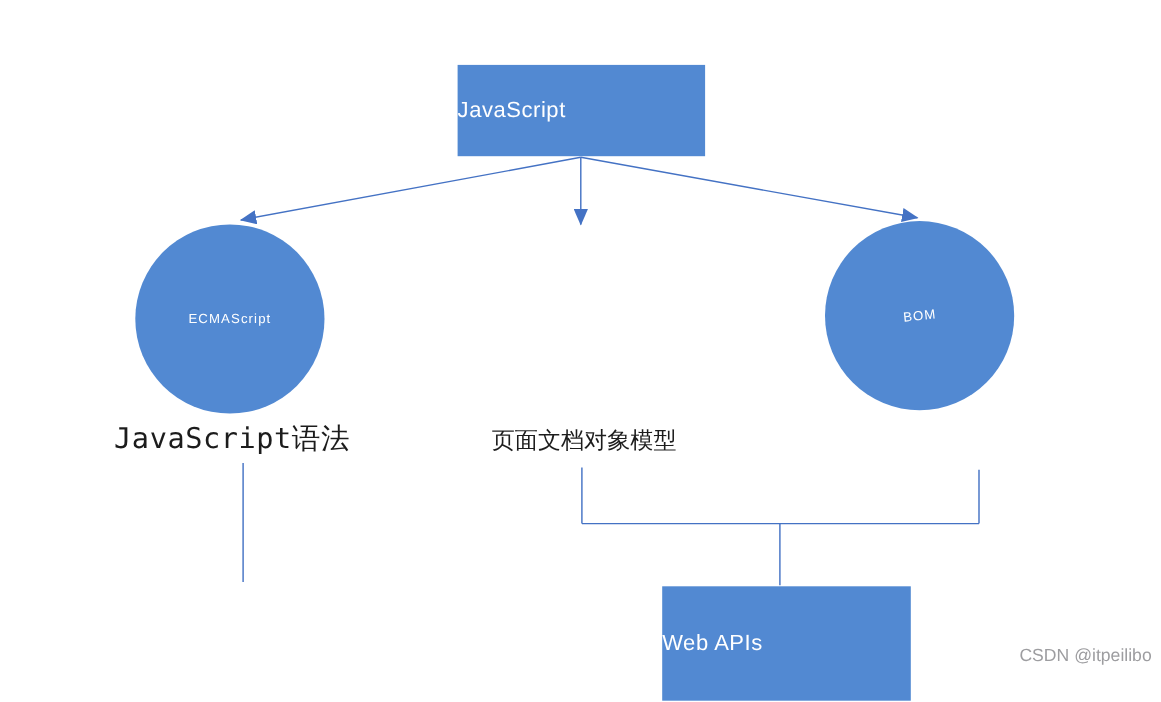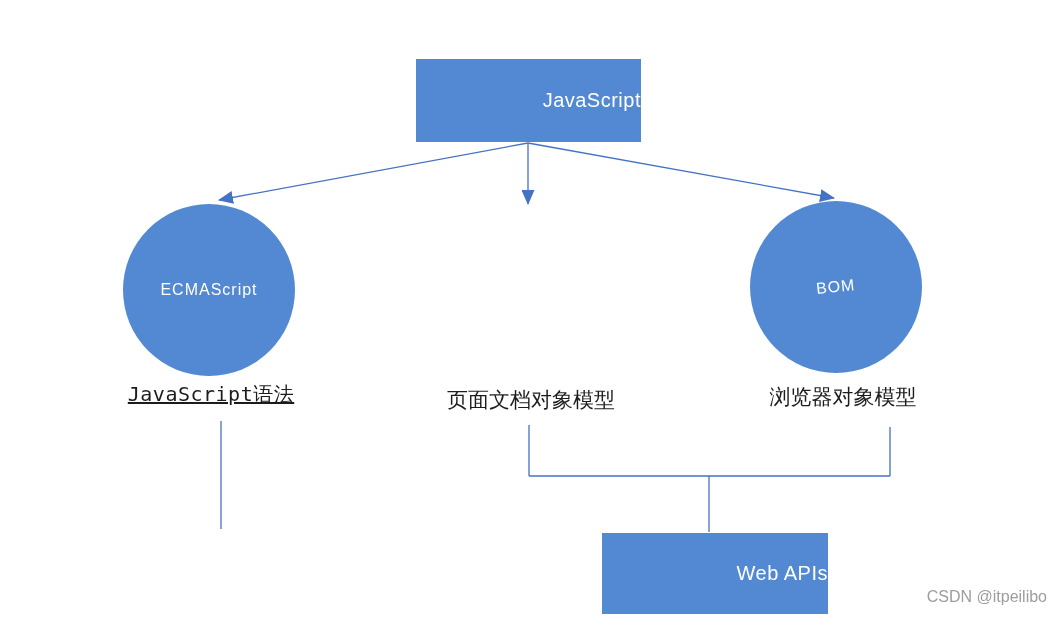--- a/index.html
+++ b/index.html
@@ -19,54 +19,53 @@
     overflow:hidden;
     font-family:"Liberation Sans", sans-serif;
   }
   .connector-layer{
     position:absolute;left:0;top:0;width:1055px;height:638px;
   }
   .node-box{
     position:absolute;
     background:var(--shape-fill);
     color:var(--text-on-shape);
-    display:flex;align-items:center;justify-content:flex-end;
+    display:flex;align-items:center;justify-content:flex-start;
     font-size:20px;
     letter-spacing:0.5px;
   }
   .box-javascript{left:416px;top:59px;width:225px;height:83px;}
   .box-js-basics{left:117px;top:530px;width:228px;height:83px;}
-  .box-web-apis{left:602px;top:533px;width:226px;height:81px;}
+  .box-web-apis{left:602px;top:533px;width:226px;height:104px;}
   .node-circle{
     position:absolute;
     width:172px;height:172px;
     border-radius:50%;
     background:var(--shape-fill);
     color:var(--text-on-shape);
     display:flex;align-items:center;justify-content:center;
-    font-size:16px;
+    font-size:12px;
     letter-spacing:1px;
   }
   .circle-ecmascript{left:123px;top:204px;}
   .circle-dom{left:442px;top:204px;}
   .circle-bom{left:750px;top:201px;}
   .circle-bom .circle-label{transform:rotate(-6deg);}
   .caption{
     position:absolute;
     width:220px;
     text-align:center;
     color:var(--caption-text);
     font-size:21px;
   }
   .caption-ecmascript{
     left:101px;top:381px;
     font-family:"DejaVu Sans Mono","Liberation Mono",monospace;
-    font-size:20px;
+    font-size:26px;
     letter-spacing:0.5px;
-    text-decoration:underline;
   }
   .caption-dom{left:421px;top:386px;}
   .caption-bom{left:733px;top:383px;}
   .watermark{
     position:absolute;
     right:8px;top:588px;
     color:var(--watermark);
     font-size:16px;
   }
 </style>
@@ -105,21 +104,20 @@
 
   <div class="node-circle circle-ecmascript">
     <span class="circle-label">ECMAScript</span>
   </div>
   <div class="node-circle circle-bom">
     <span class="circle-label">BOM</span>
   </div>
 
   <div class="caption caption-ecmascript">JavaScript语法</div>
   <div class="caption caption-dom">页面文档对象模型</div>
-  <div class="caption caption-bom">浏览器对象模型</div>
 
   <div class="node-box box-web-apis">
     <span class="box-label">Web APIs</span>
   </div>
 
   <div class="watermark">CSDN @itpeilibo</div>
 
 </div>
 
 </body></html>

